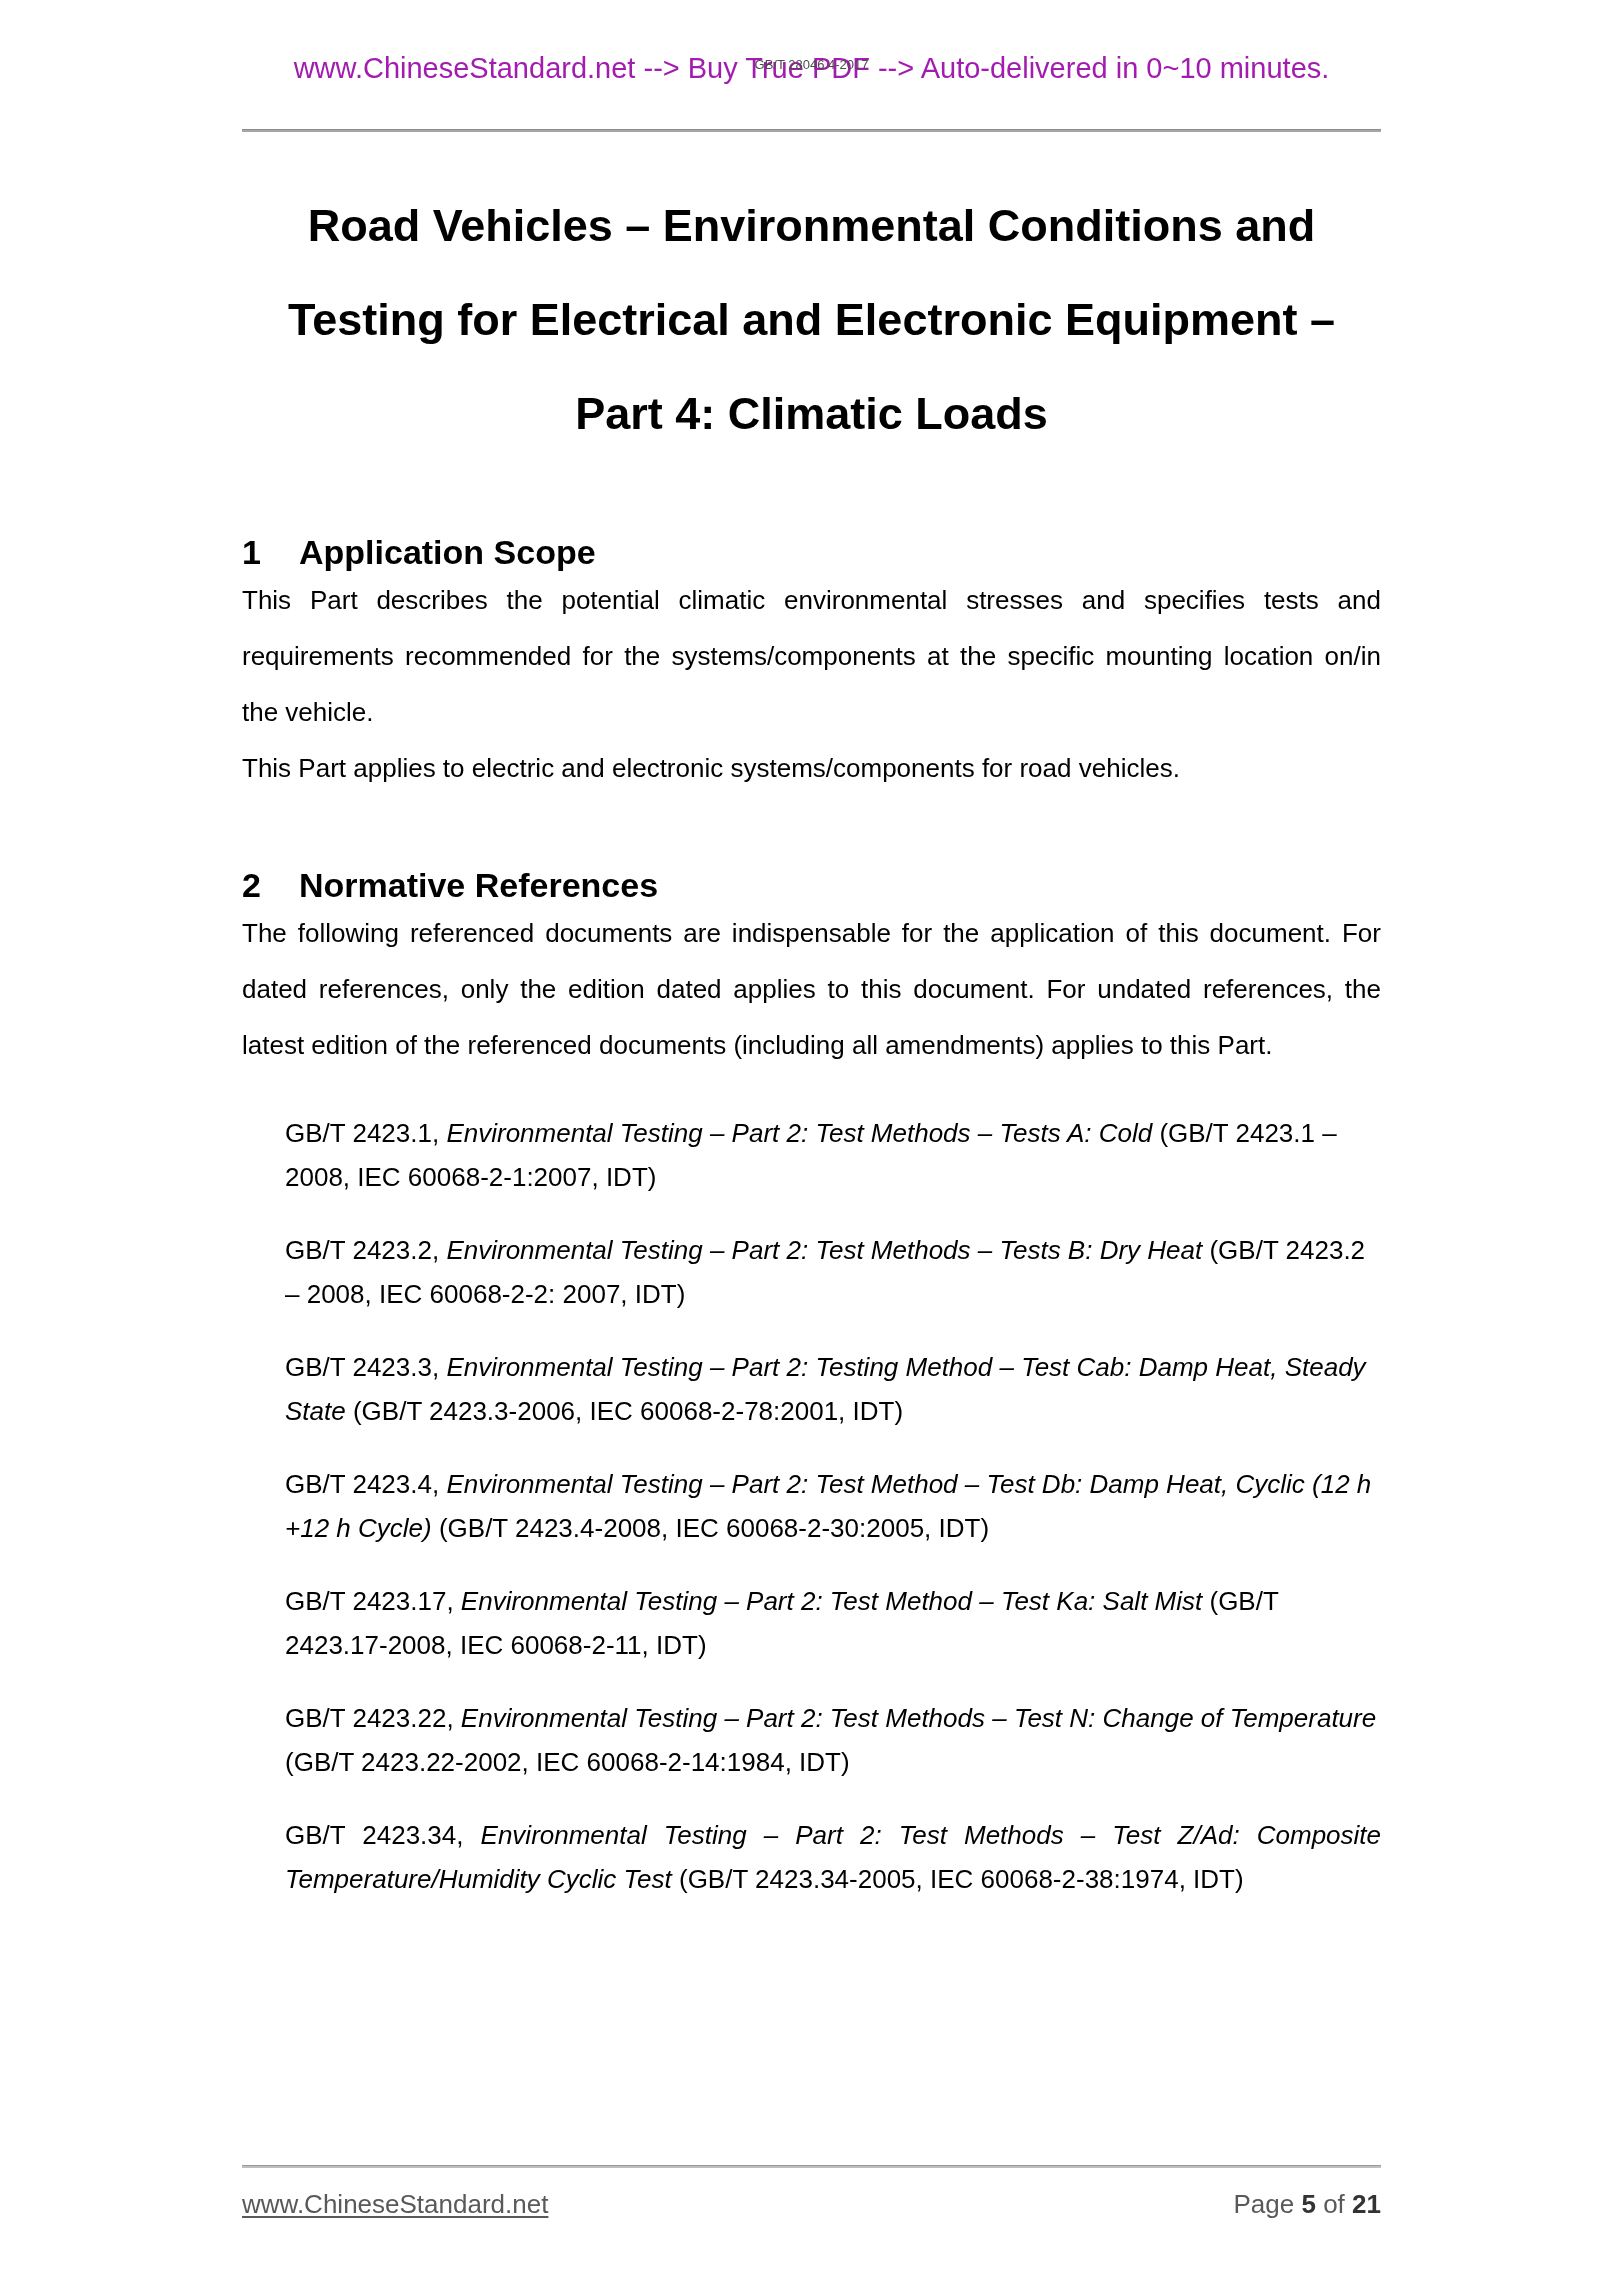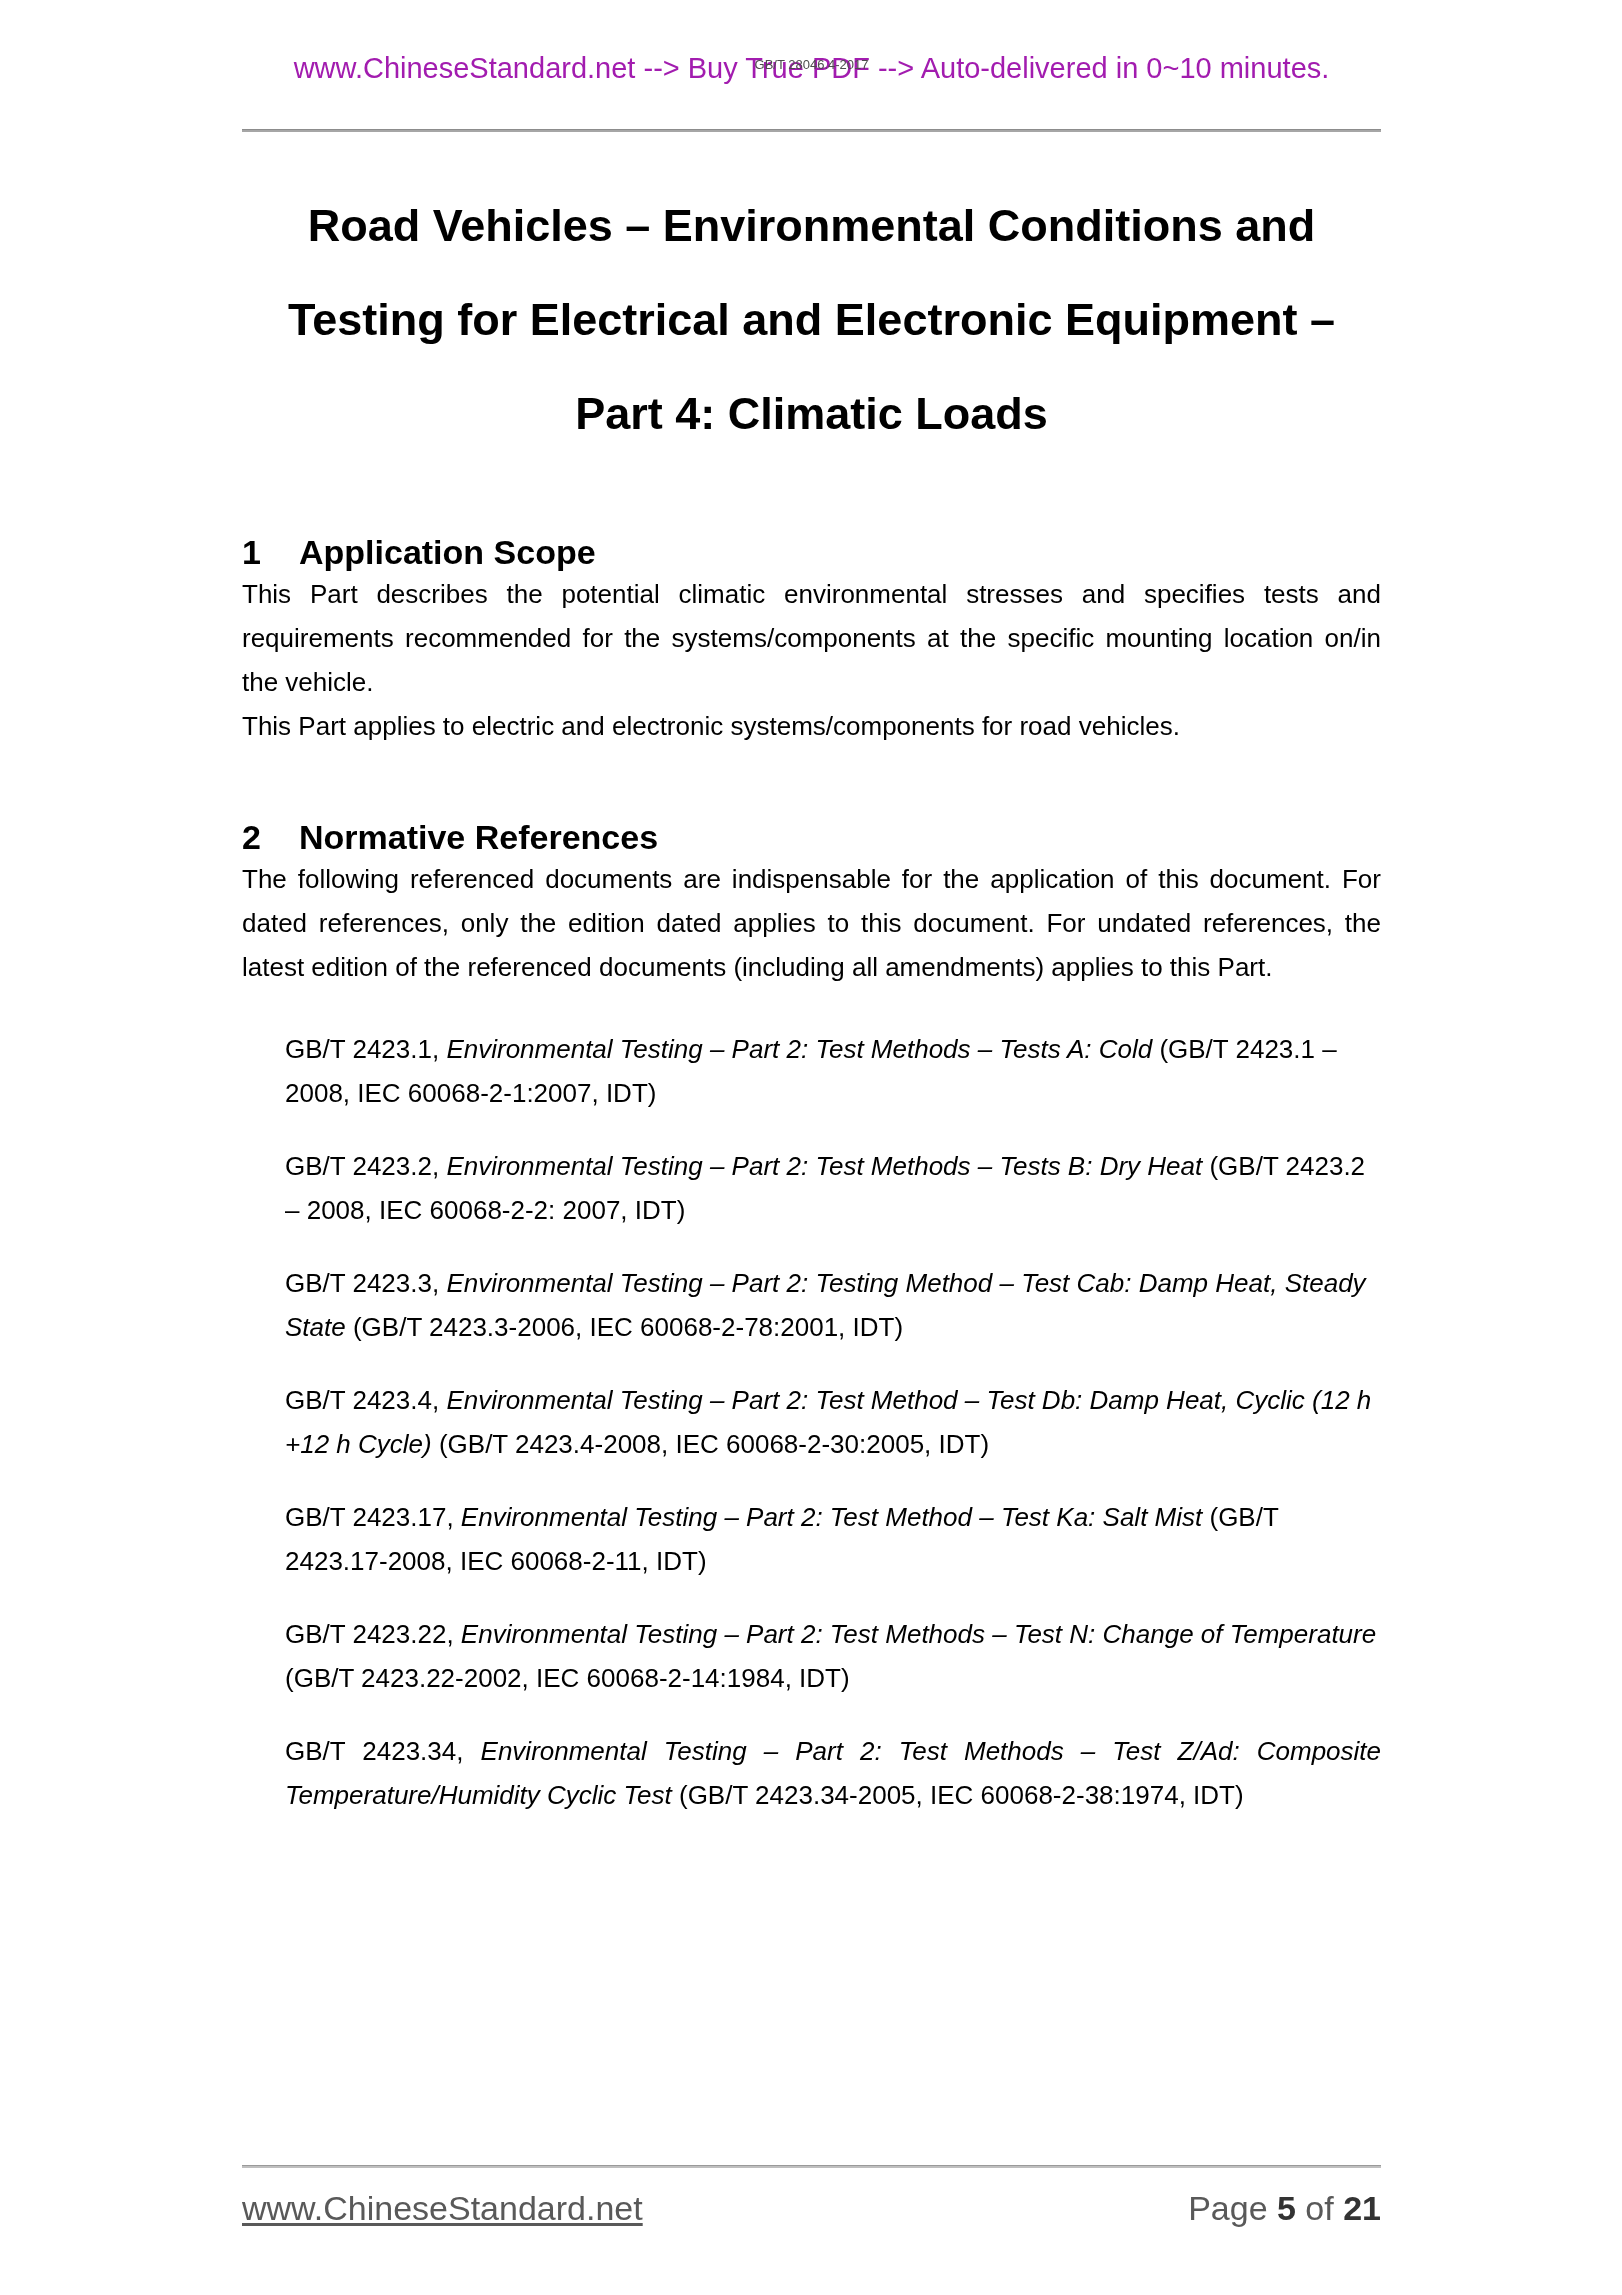--- a/index.html
+++ b/index.html
@@ -92,21 +92,21 @@
     display: inline-block;
     width: 57px;
     flex: 0 0 57px;
   }
   .h-scope { margin-top: 72px; margin-bottom: 0; }
   .h-refs  { margin-top: 70px; margin-bottom: 0; }
 
   
   p.body {
     font-size: 26px;
-    line-height: 44px;
+    line-height: 56px;
     margin: 0;
     padding: 0;
     text-align: justify;
     text-justify: inter-word;
   }
   p.body.nojust { text-align: left; }
   .p-scope-1 { margin-top: 51px; }
   .p-scope-2 { margin-top: 44px; }
   .p-refs-intro { margin-top: 51px; }
 
@@ -142,21 +142,21 @@
     box-sizing: border-box;
   }
   .page-footer {
     position: absolute;
     left: 242px;
     top: 2189px;
     width: 1139px;
     display: flex;
     justify-content: space-between;
     align-items: baseline;
-    font-size: 34px;
+    font-size: 26px;
     color: #595959;
   }
   .footer-link {
     color: #595959;
     text-decoration: underline;
     text-underline-offset: 3.3px;
   }
   .footer-page { color: #595959; white-space: pre; }
   .footer-page b { color: #333333; font-weight: bold; }
 </style>

